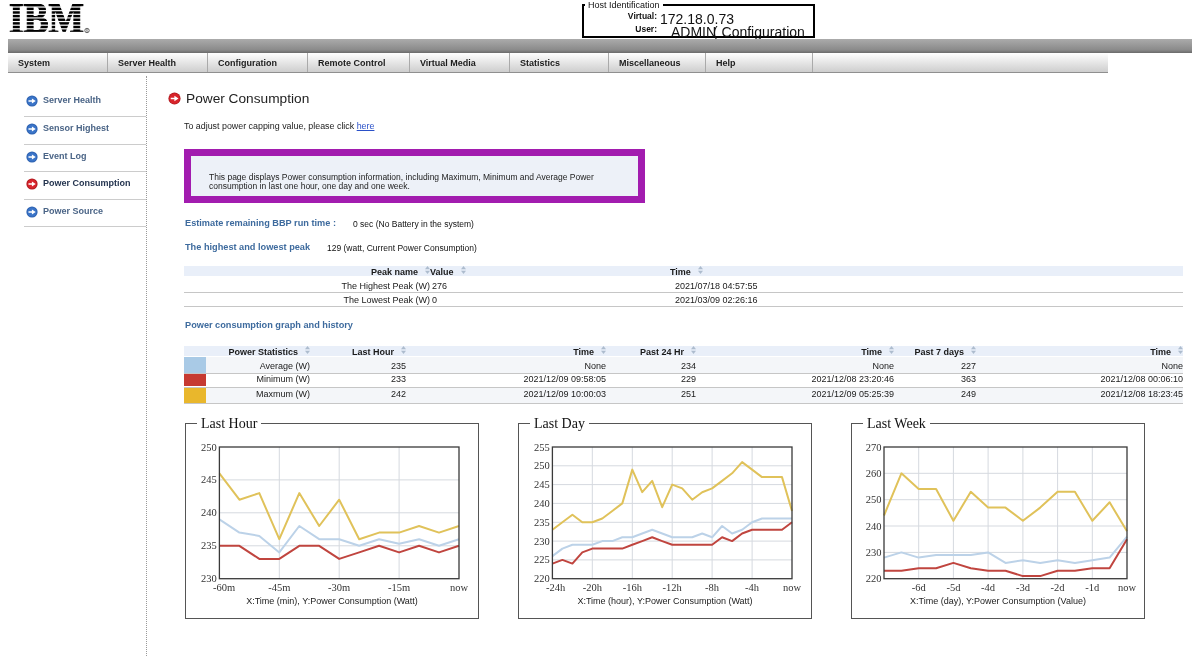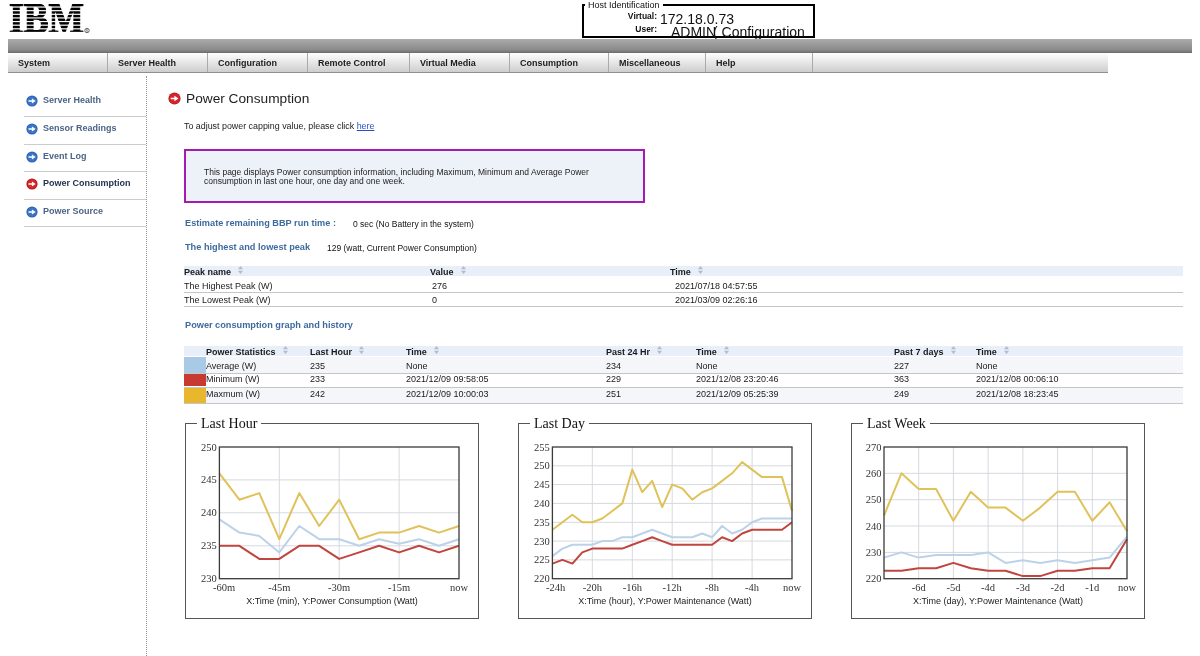--- a/index.html
+++ b/index.html
@@ -16,26 +16,26 @@
 
 #sideline { position:absolute; left:0; top:76px; width:147px; height:580px; border-right:1px dotted #999; }
 .si { position:absolute; left:0; width:147px; height:28px; }
 .si .txt { position:absolute; left:43px; top:8px; font-size:9px; font-weight:bold; color:#4a6486; }
 .si.act .txt { color:#24344f; }
 .si svg { position:absolute; left:26px; top:8px; }
 .ssep { position:absolute; left:24px; width:122px; border-top:1px solid #ccc; }
 
 .blab { position:absolute; font-size:9.2px; font-weight:bold; color:#3e6b9e; }
 .btxt { position:absolute; font-size:8.5px; color:#111; }
-#infobox { position:absolute; left:184px; top:148.5px; width:461px; height:54px; background:#edf1f8; border:2px solid #a21caf; }
+#infobox { position:absolute; left:184px; top:148.5px; width:461px; height:54px; background:#edf1f8; border:7px solid #a21caf; }
 #infobox div { position:absolute; left:18px; top:17px; width:400px; font-size:8.5px; line-height:9.5px; color:#222; }
 
 .thead { position:absolute; background:#e9eff9; }
-.hcell { position:absolute; top:0; font-size:9px; font-weight:bold; color:#1a1a1a; text-align:left; }
-.tcell { position:absolute; font-size:9px; color:#1a1a1a; text-align:left; white-space:nowrap; }
+.hcell { position:absolute; top:0; font-size:9px; font-weight:bold; color:#1a1a1a; text-align:right; }
+.tcell { position:absolute; font-size:9px; color:#1a1a1a; text-align:right; white-space:nowrap; }
 .hline { position:absolute; border-top:1px solid #c6c6c6; }
 .sorti { display:inline-block; vertical-align:1px; margin-left:7px; opacity:0.8; }
 
 .cbox { position:absolute; top:423px; width:294px; height:196px; border:1px solid #555; }
 .cleg { position:absolute; left:11px; top:-8px; background:#fff; padding:0 4px; font-family:"Liberation Serif",serif; font-size:14px; color:#111; }
 .ccap { position:absolute; left:0; top:172px; width:100%; text-align:center; font-size:9px; color:#222; }
 </style>
 </head>
 <body>
 
@@ -68,42 +68,42 @@
     <span class="val" style="left:87px;top:18px">ADMIN</span>
     <span class="val" style="left:129px;top:18px">( Configuration )</span>
 </div>
 <div id="graybar"></div>
 <div id="menubar">
  <span class="mi" style="left:0;width:100px">System</span>
  <span class="mi" style="left:100px;width:100px">Server Health</span>
  <span class="mi" style="left:200px;width:100px">Configuration</span>
  <span class="mi" style="left:300px;width:102px">Remote Control</span>
  <span class="mi" style="left:402px;width:100px">Virtual Media</span>
- <span class="mi" style="left:502px;width:99px">Consumption</span>
+ <span class="mi" style="left:502px;width:99px">Statistics</span>
  <span class="mi" style="left:601px;width:97px">Miscellaneous</span>
  <span class="mi" style="left:698px;width:107px">Help</span>
 </div>
 <div id="sideline"></div>
 
 <div class="si" style="top:87px">
     <svg width="12" height="12" viewBox="0 0 12 12">
       <circle cx="6" cy="6" r="5.6" fill="#2e62b0"></circle>
       <circle cx="6" cy="6" r="4.6" fill="#3a74c8"></circle>
       <path d="M2.5 5.2 h3.4 V3.4 L9.7 6 L5.9 8.6 V6.8 H2.5 z" fill="#fff"></path>
     </svg>
     <span class="txt">Server Health</span>
   </div>
 <div class="ssep" style="top:116px"></div>
 <div class="si" style="top:115px">
     <svg width="12" height="12" viewBox="0 0 12 12">
       <circle cx="6" cy="6" r="5.6" fill="#2e62b0"></circle>
       <circle cx="6" cy="6" r="4.6" fill="#3a74c8"></circle>
       <path d="M2.5 5.2 h3.4 V3.4 L9.7 6 L5.9 8.6 V6.8 H2.5 z" fill="#fff"></path>
     </svg>
-    <span class="txt">Sensor Readings</span>
+    <span class="txt">Sensor Highest</span>
   </div>
 <div class="ssep" style="top:144px"></div>
 <div class="si" style="top:143px">
     <svg width="12" height="12" viewBox="0 0 12 12">
       <circle cx="6" cy="6" r="5.6" fill="#2e62b0"></circle>
       <circle cx="6" cy="6" r="4.6" fill="#3a74c8"></circle>
       <path d="M2.5 5.2 h3.4 V3.4 L9.7 6 L5.9 8.6 V6.8 H2.5 z" fill="#fff"></path>
     </svg>
     <span class="txt">Event Log</span>
   </div>
@@ -259,21 +259,21 @@
 <text x="30.799999999999997" y="139.4" text-anchor="end" font-family="Liberation Serif,serif" font-size="10.5" fill="#333">225</text>
 <text x="30.799999999999997" y="158.2" text-anchor="end" font-family="Liberation Serif,serif" font-size="10.5" fill="#333">220</text>
 <text x="26.9" y="166.7" text-anchor="start" font-family="Liberation Serif,serif" font-size="10.5" fill="#333">-24h</text>
 <text x="73.3" y="166.7" text-anchor="middle" font-family="Liberation Serif,serif" font-size="10.5" fill="#333">-20h</text>
 <text x="113.3" y="166.7" text-anchor="middle" font-family="Liberation Serif,serif" font-size="10.5" fill="#333">-16h</text>
 <text x="153.2" y="166.7" text-anchor="middle" font-family="Liberation Serif,serif" font-size="10.5" fill="#333">-12h</text>
 <text x="193.1" y="166.7" text-anchor="middle" font-family="Liberation Serif,serif" font-size="10.5" fill="#333">-8h</text>
 <text x="233.1" y="166.7" text-anchor="middle" font-family="Liberation Serif,serif" font-size="10.5" fill="#333">-4h</text>
 <text x="273.0" y="166.7" text-anchor="middle" font-family="Liberation Serif,serif" font-size="10.5" fill="#333">now</text>
 </svg>
-<div class="ccap">X:Time (hour), Y:Power Maintenance (Watt)</div>
+<div class="ccap">X:Time (hour), Y:Power Consumption (Watt)</div>
 </div>
 <div class="cbox" style="left:851px">
 <span class="cleg">Last Week</span>
 <svg width="294" height="170" style="position:absolute;left:0;top:0">
 <path d="M32.0 49.3H275.0 M32.0 75.7H275.0 M32.0 102.0H275.0 M32.0 128.4H275.0 M66.7 23.0V154.7 M101.4 23.0V154.7 M136.1 23.0V154.7 M170.9 23.0V154.7 M205.6 23.0V154.7 M240.3 23.0V154.7" stroke="#d5d9df" fill="none" stroke-width="1"></path>
 <polyline points="32.0,91.5 49.4,49.3 66.7,65.1 84.1,65.1 101.4,96.8 118.8,67.8 136.1,83.6 153.5,83.6 170.9,96.8 188.2,83.6 205.6,67.8 222.9,67.8 240.3,96.8 257.6,78.3 275.0,107.3" fill="none" stroke="#e0c25a" stroke-width="2" stroke-linejoin="round"></polyline>
 <polyline points="32.0,133.6 49.4,128.4 66.7,133.6 84.1,131.0 101.4,131.0 118.8,131.0 136.1,128.4 153.5,138.9 170.9,136.3 188.2,138.9 205.6,136.3 222.9,138.9 240.3,136.3 257.6,133.6 275.0,112.6" fill="none" stroke="#bcd2e8" stroke-width="2" stroke-linejoin="round"></polyline>
 <polyline points="32.0,146.8 49.4,146.8 66.7,144.2 84.1,144.2 101.4,138.9 118.8,144.2 136.1,146.8 153.5,146.8 170.9,152.1 188.2,152.1 205.6,146.8 222.9,146.8 240.3,144.2 257.6,144.2 275.0,115.2" fill="none" stroke="#c0453f" stroke-width="2" stroke-linejoin="round"></polyline>
 <rect x="32.0" y="23.0" width="243.0" height="131.7" fill="none" stroke="#3a3a3a" stroke-width="1.3"></rect>
 <text x="29.4" y="26.5" text-anchor="end" font-family="Liberation Serif,serif" font-size="10.5" fill="#333">270</text>
@@ -283,14 +283,14 @@
 <text x="29.4" y="131.9" text-anchor="end" font-family="Liberation Serif,serif" font-size="10.5" fill="#333">230</text>
 <text x="29.4" y="158.2" text-anchor="end" font-family="Liberation Serif,serif" font-size="10.5" fill="#333">220</text>
 <text x="66.7" y="166.7" text-anchor="middle" font-family="Liberation Serif,serif" font-size="10.5" fill="#333">-6d</text>
 <text x="101.4" y="166.7" text-anchor="middle" font-family="Liberation Serif,serif" font-size="10.5" fill="#333">-5d</text>
 <text x="136.1" y="166.7" text-anchor="middle" font-family="Liberation Serif,serif" font-size="10.5" fill="#333">-4d</text>
 <text x="170.9" y="166.7" text-anchor="middle" font-family="Liberation Serif,serif" font-size="10.5" fill="#333">-3d</text>
 <text x="205.6" y="166.7" text-anchor="middle" font-family="Liberation Serif,serif" font-size="10.5" fill="#333">-2d</text>
 <text x="240.3" y="166.7" text-anchor="middle" font-family="Liberation Serif,serif" font-size="10.5" fill="#333">-1d</text>
 <text x="275.0" y="166.7" text-anchor="middle" font-family="Liberation Serif,serif" font-size="10.5" fill="#333">now</text>
 </svg>
-<div class="ccap">X:Time (day), Y:Power Maintenance (Watt)</div>
+<div class="ccap">X:Time (day), Y:Power Consumption (Value)</div>
 </div>
 
 </body></html>

